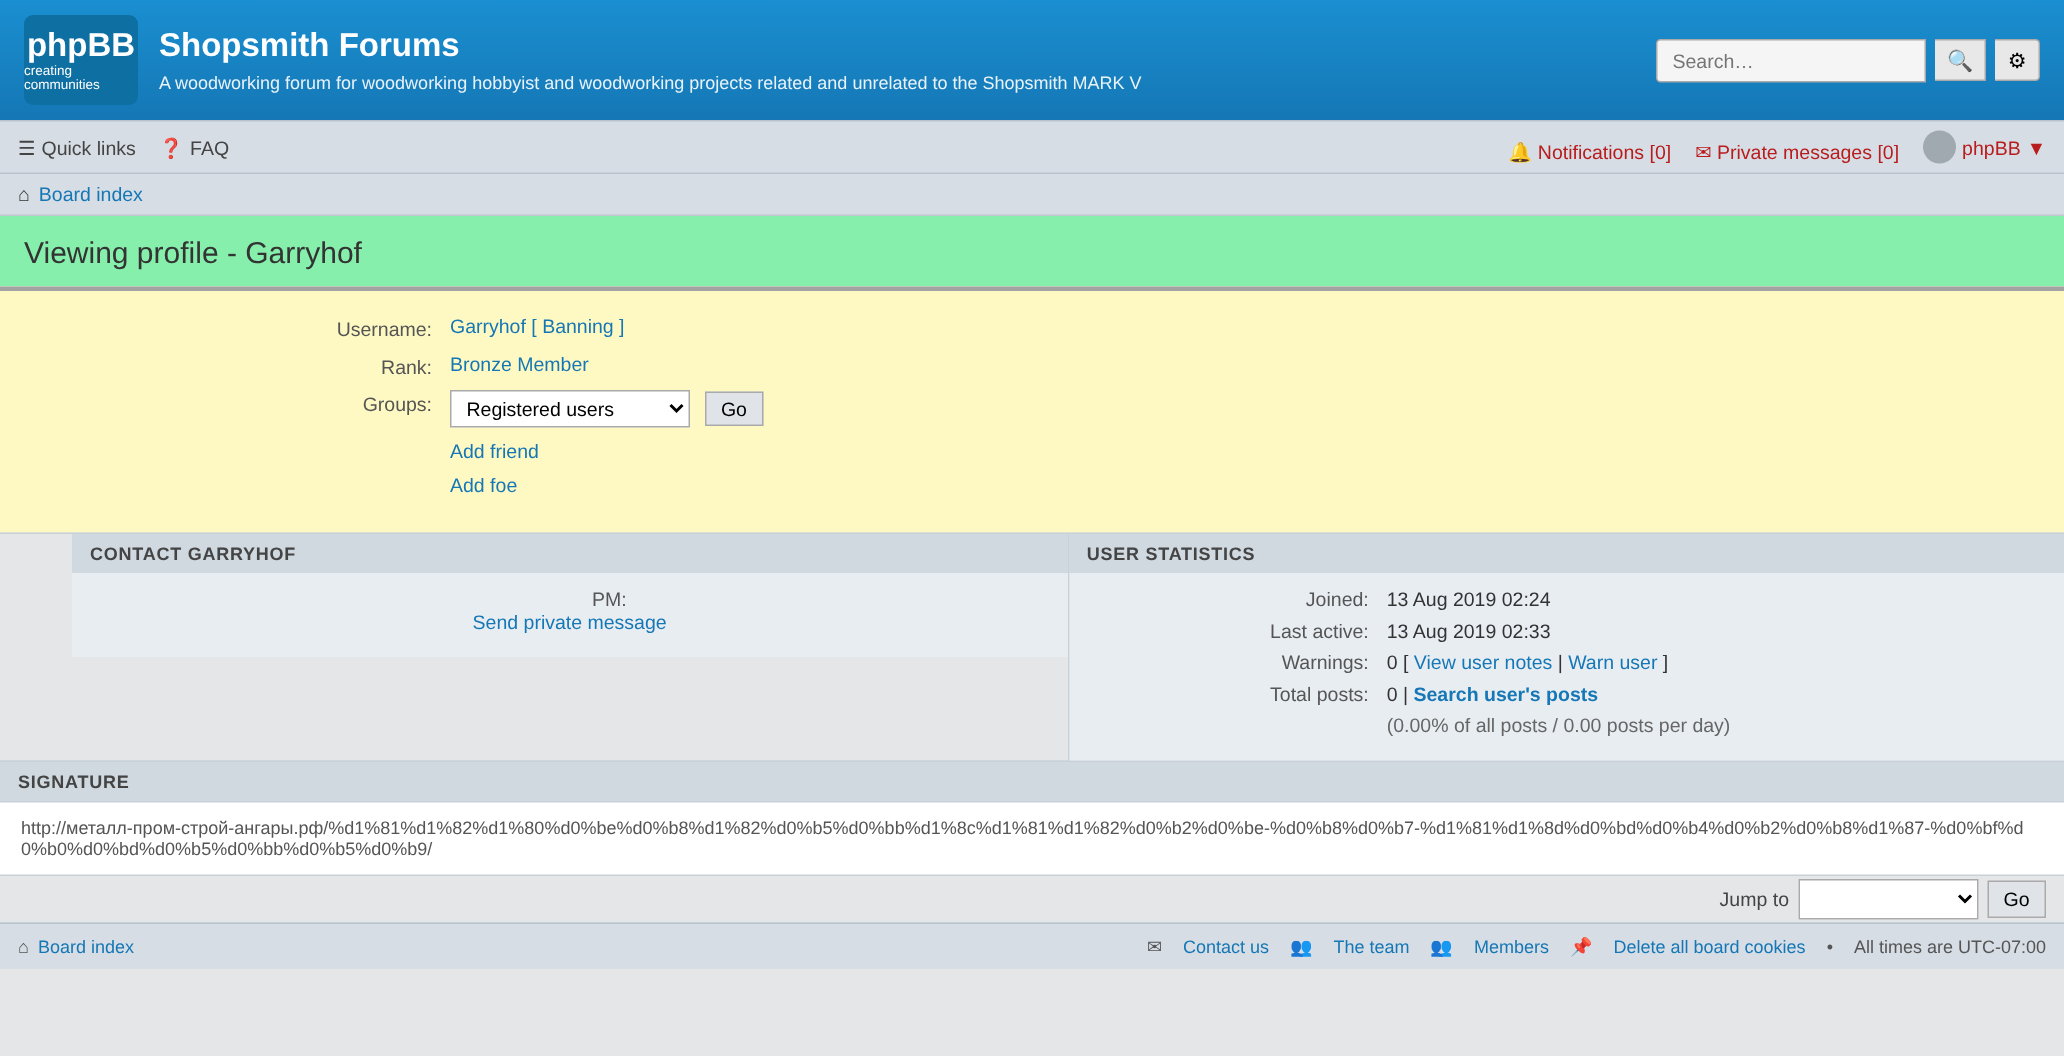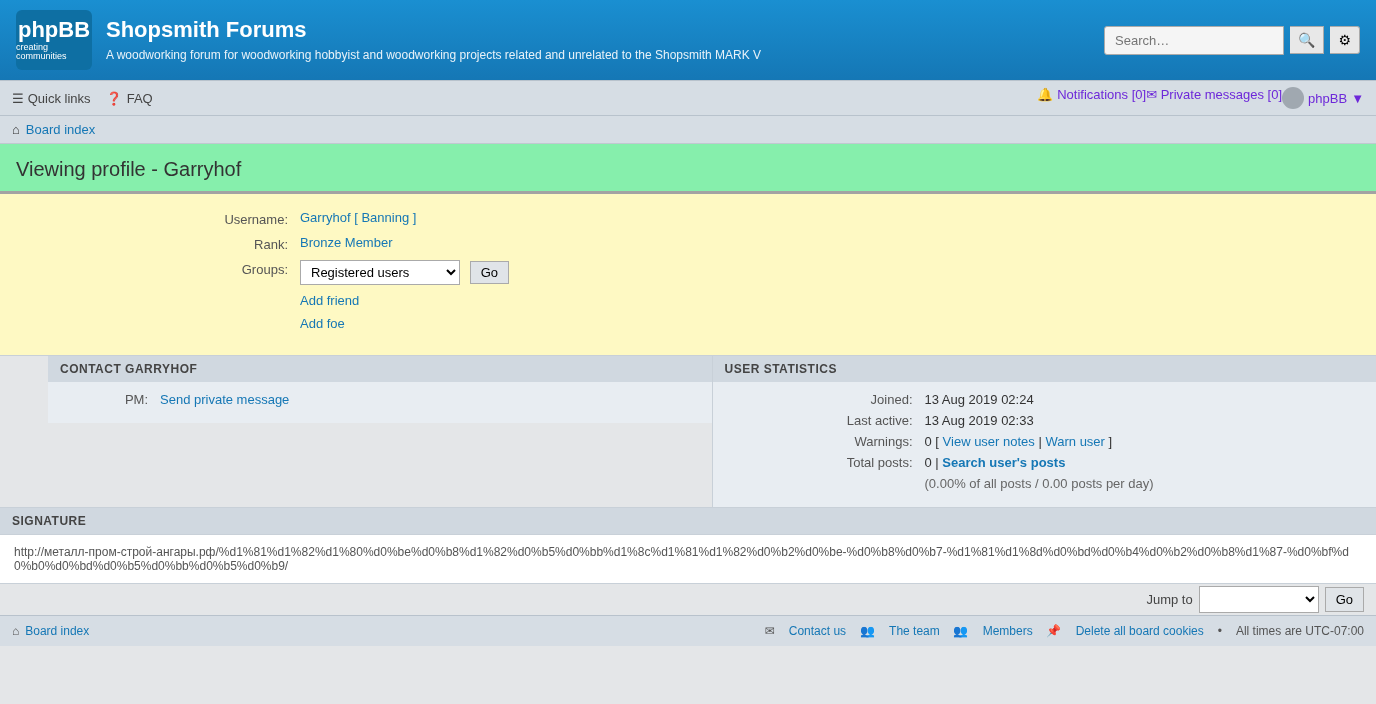--- a/index.html
+++ b/index.html
@@ -42,21 +42,21 @@
     
     .navbar {
       background: #d6dde4;
       border-top: 1px solid #b8c2cc;
       border-bottom: 1px solid #b8c2cc;
       padding: 6px 12px;
       display: flex; align-items: center; justify-content: space-between;
     }
     .navbar-left { display: flex; align-items: center; gap: 16px; }
     .navbar-item { display: flex; align-items: center; gap: 4px; color: #444; cursor: pointer; font-size: 13px; }
-    .navbar-right { display: flex; align-items: flex-start; color: #6d28d9; font-size: 13px; }
+    .navbar-right { display: flex; align-items: flex-end; gap: 16px; color: #b91c1c; font-size: 13px; }
     .user-avatar { width: 22px; height: 22px; border-radius: 50%; background: #aaa; display:inline-block; }
 
     
     .breadcrumb {
       background: #d6dde4;
       padding: 6px 12px;
       border-bottom: 1px solid #c0c8d0;
       display: flex; align-items: center; gap: 6px;
     }
     .breadcrumb a { color: #1577b5; text-decoration: none; font-size: 13px; }
@@ -112,21 +112,21 @@
     .stat-row {
       display: flex; align-items: flex-start;
       margin-bottom: 6px;
     }
     .stat-label {
       width: 200px; text-align: right; padding-right: 12px;
       color: #555; font-size: 13px;
     }
     .stat-value { color: #333; font-size: 13px; }
     .stat-value a { color: #1577b5; text-decoration: none; }
-    .pm-row { display: flex; align-items: center; margin-bottom: 6px; }
+    .pm-row { display: flex; align-items: center; margin-bottom: 6px; flex-direction: column; }
     .pm-label { width: 100px; text-align: right; padding-right: 12px; color: #555; font-size: 13px; }
 
     
     .signature-header {
       background: #d0d8e0;
       padding: 6px 12px;
       font-size: 12px; font-weight: bold; color: #444; text-transform: uppercase;
       letter-spacing: 0.5px;
       border-top: 1px solid #c8d0d8;
     }

